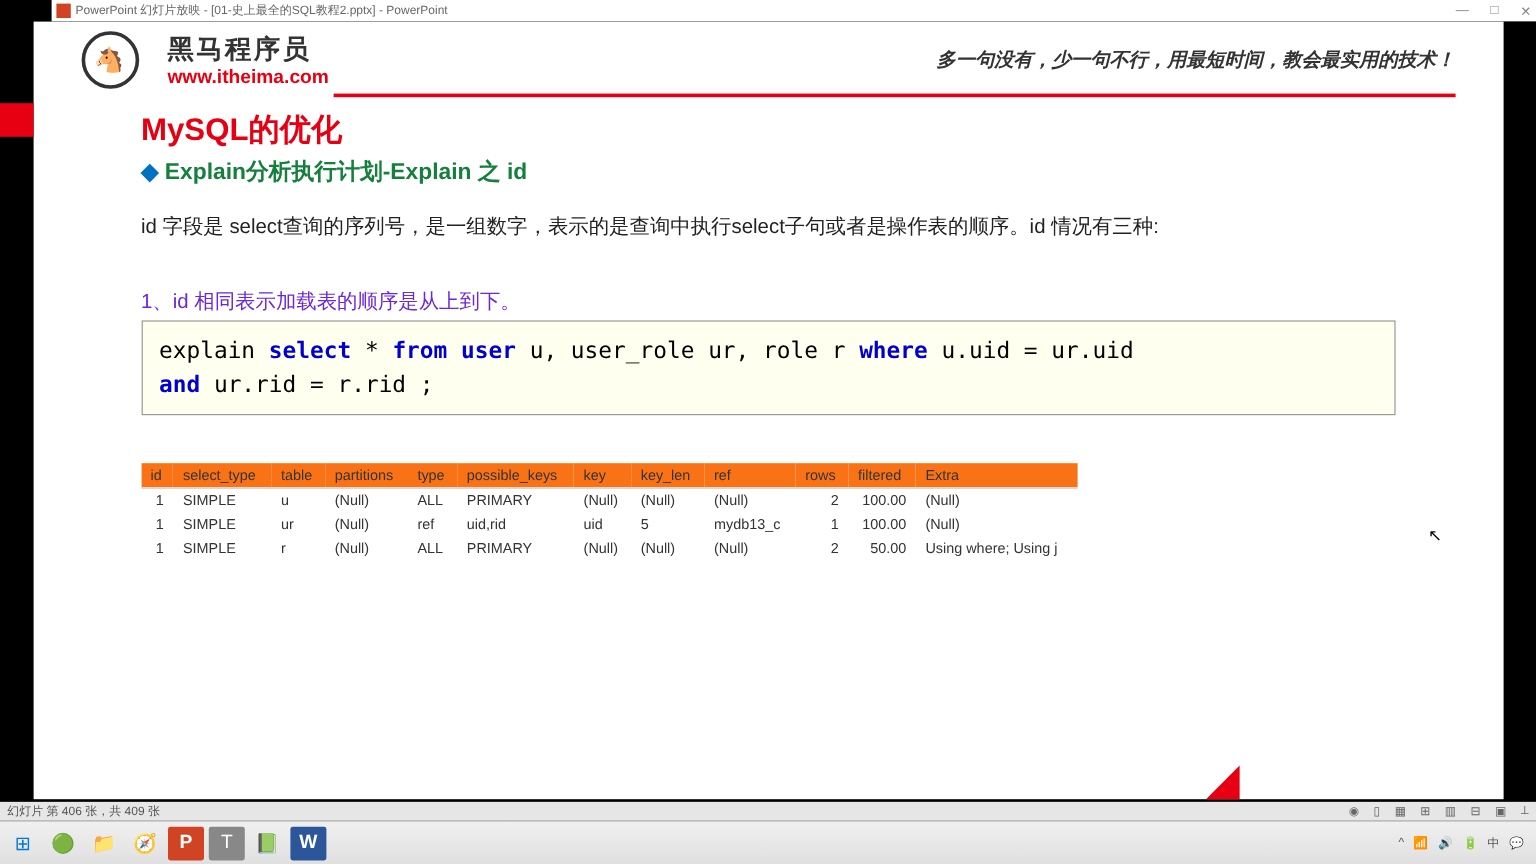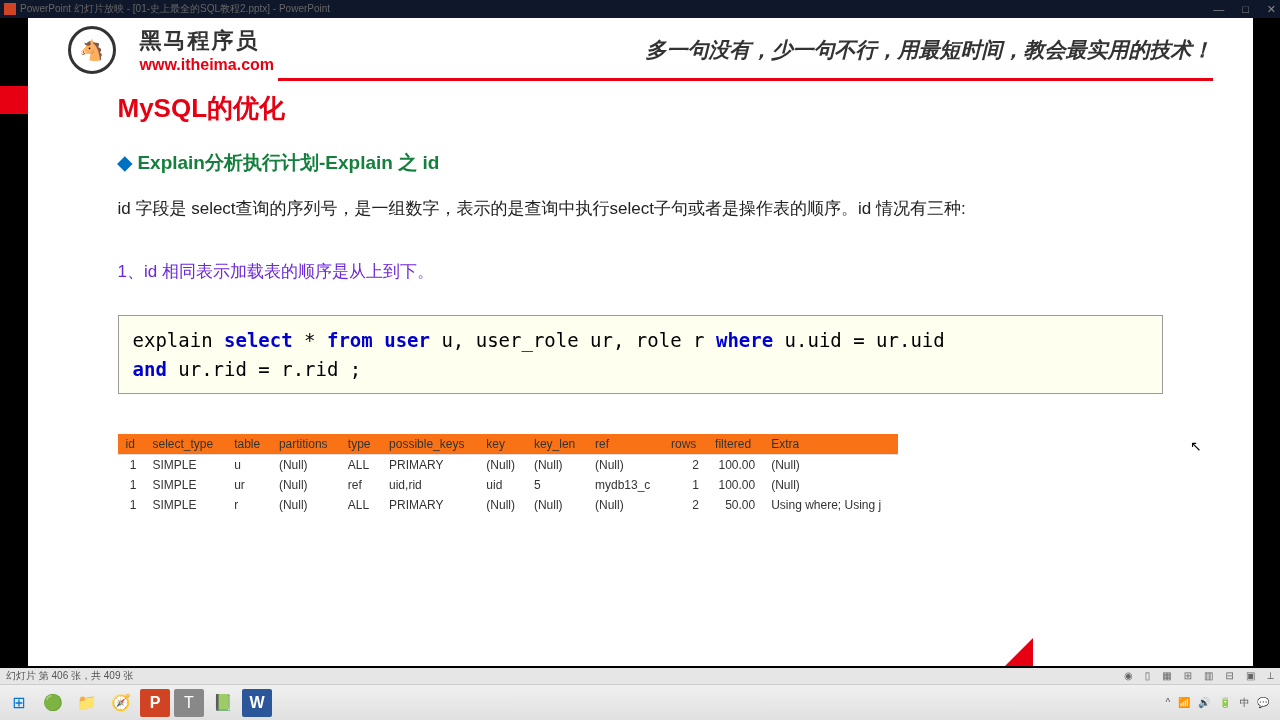--- a/index.html
+++ b/index.html
@@ -1,38 +1,38 @@
 <!DOCTYPE html>
 <html><head>
 <meta charset="utf-8">
 <style>
 * { margin: 0; padding: 0; box-sizing: border-box; }
 body { font-family: "Microsoft YaHei", Arial, sans-serif; background: #000; width: 1280px; height: 720px; overflow: hidden; position: relative; }
-.title-bar { background: #0f172a; height: 18px; display: flex; align-items: center; padding: 0 4px; font-size: 10px; color: #666; }
+.title-bar { background: #ffffff; height: 18px; display: flex; align-items: center; padding: 0 4px; font-size: 10px; color: #666; margin-left: 43px; }
 .title-bar .ppt-icon { width: 12px; height: 12px; background: #d04424; margin-right: 4px; display: inline-block; }
 .win-controls { margin-left: auto; display: flex; gap: 18px; color: #888; font-size: 11px; }
 .win-controls span { cursor: default; }
 .slide-area { background: #000; height: 650px; display: flex; align-items: flex-start; justify-content: center; position: relative; }
 .slide { background: #fff; width: 1225px; height: 648px; position: relative; }
 .red-tab { position: absolute; left: -43px; top: 68px; width: 43px; height: 28px; background: #e60012; }
 .header-row { display: flex; align-items: center; padding: 8px 40px 0 40px; }
 .logo-block { display: flex; align-items: center; gap: 8px; }
 .logo-circle { width: 48px; height: 48px; border: 3px solid #333; border-radius: 50%; display: flex; align-items: center; justify-content: center; font-size: 20px; color: #333; font-weight: bold; }
 .logo-text { display: flex; flex-direction: column; margin-left: 16px; }
 .logo-text .cn { font-size: 22px; font-weight: bold; color: #333; letter-spacing: 2px; }
 .logo-text .url { font-size: 16px; color: #e60012; font-weight: bold; }
-.slogan { margin-left: auto; font-size: 21px; color: #333; font-style: italic; font-family: "KaiTi", serif; font-weight: bold; }
+.slogan { margin-left: auto; font-size: 16px; color: #333; font-style: italic; font-family: "KaiTi", serif; font-weight: bold; }
 .red-line { height: 3px; background: #e60012; margin: 4px 40px 0 250px; }
 .content { padding: 10px 90px 0 90px; }
-.main-title { color: #e60012; font-size: 26px; font-weight: bold; margin-bottom: 24px; }
+.main-title { color: #e60012; font-size: 26px; font-weight: bold; margin-bottom: 4px; }
 .sub-title { color: #15803d; font-size: 19px; font-weight: bold; margin-bottom: 18px; }
 .sub-title::before { content: "◆ "; color: #0070c0; }
 .desc { font-size: 17px; color: #222; line-height: 1.8; margin-bottom: 32px; }
 .red-note { font-size: 17px; color: #6d28d9; line-height: 1.8; }
-.code-box { border: 1px solid #999; background: #fffff0; padding: 10px 14px; font-family: Consolas, monospace; font-size: 19px; line-height: 1.5; margin-bottom: 40px; margin-top: 28px; }
+.code-box { border: 1px solid #999; background: #fffff0; padding: 10px 14px; font-family: Consolas, monospace; font-size: 19px; line-height: 1.5; margin-bottom: 40px; }
 .kw { color: #0000d0; font-weight: bold; }
 .table-wrap { font-size: 12px; }
 .explain-table { border-collapse: collapse; width: 780px; }
 .explain-table th { text-align: left; font-weight: normal; color: #333; padding: 3px 8px; border-bottom: 1px solid #ddd; background: #f97316; font-size: 12px; }
 .explain-table td { padding: 3px 8px; color: #333; font-size: 12px; }
 .null-val { color: #bbb; }
 .footer-banner { position: absolute; right: 0; bottom: 0; background: #e60012; color: #fff; font-size: 18px; padding: 4px 20px; font-family: "KaiTi", serif; font-style: italic; font-weight: bold; letter-spacing: 2px; }
 .footer-tri { position: absolute; right: 220px; bottom: 0; width: 0; height: 0; border-bottom: 28px solid #e60012; border-left: 28px solid transparent; }
 .status-bar { background: #e6e6e6; height: 16px; display: flex; align-items: center; font-size: 10px; color: #555; padding: 0 6px; }
 .status-icons { margin-left: auto; display: flex; gap: 12px; font-size: 10px; color: #666; }

